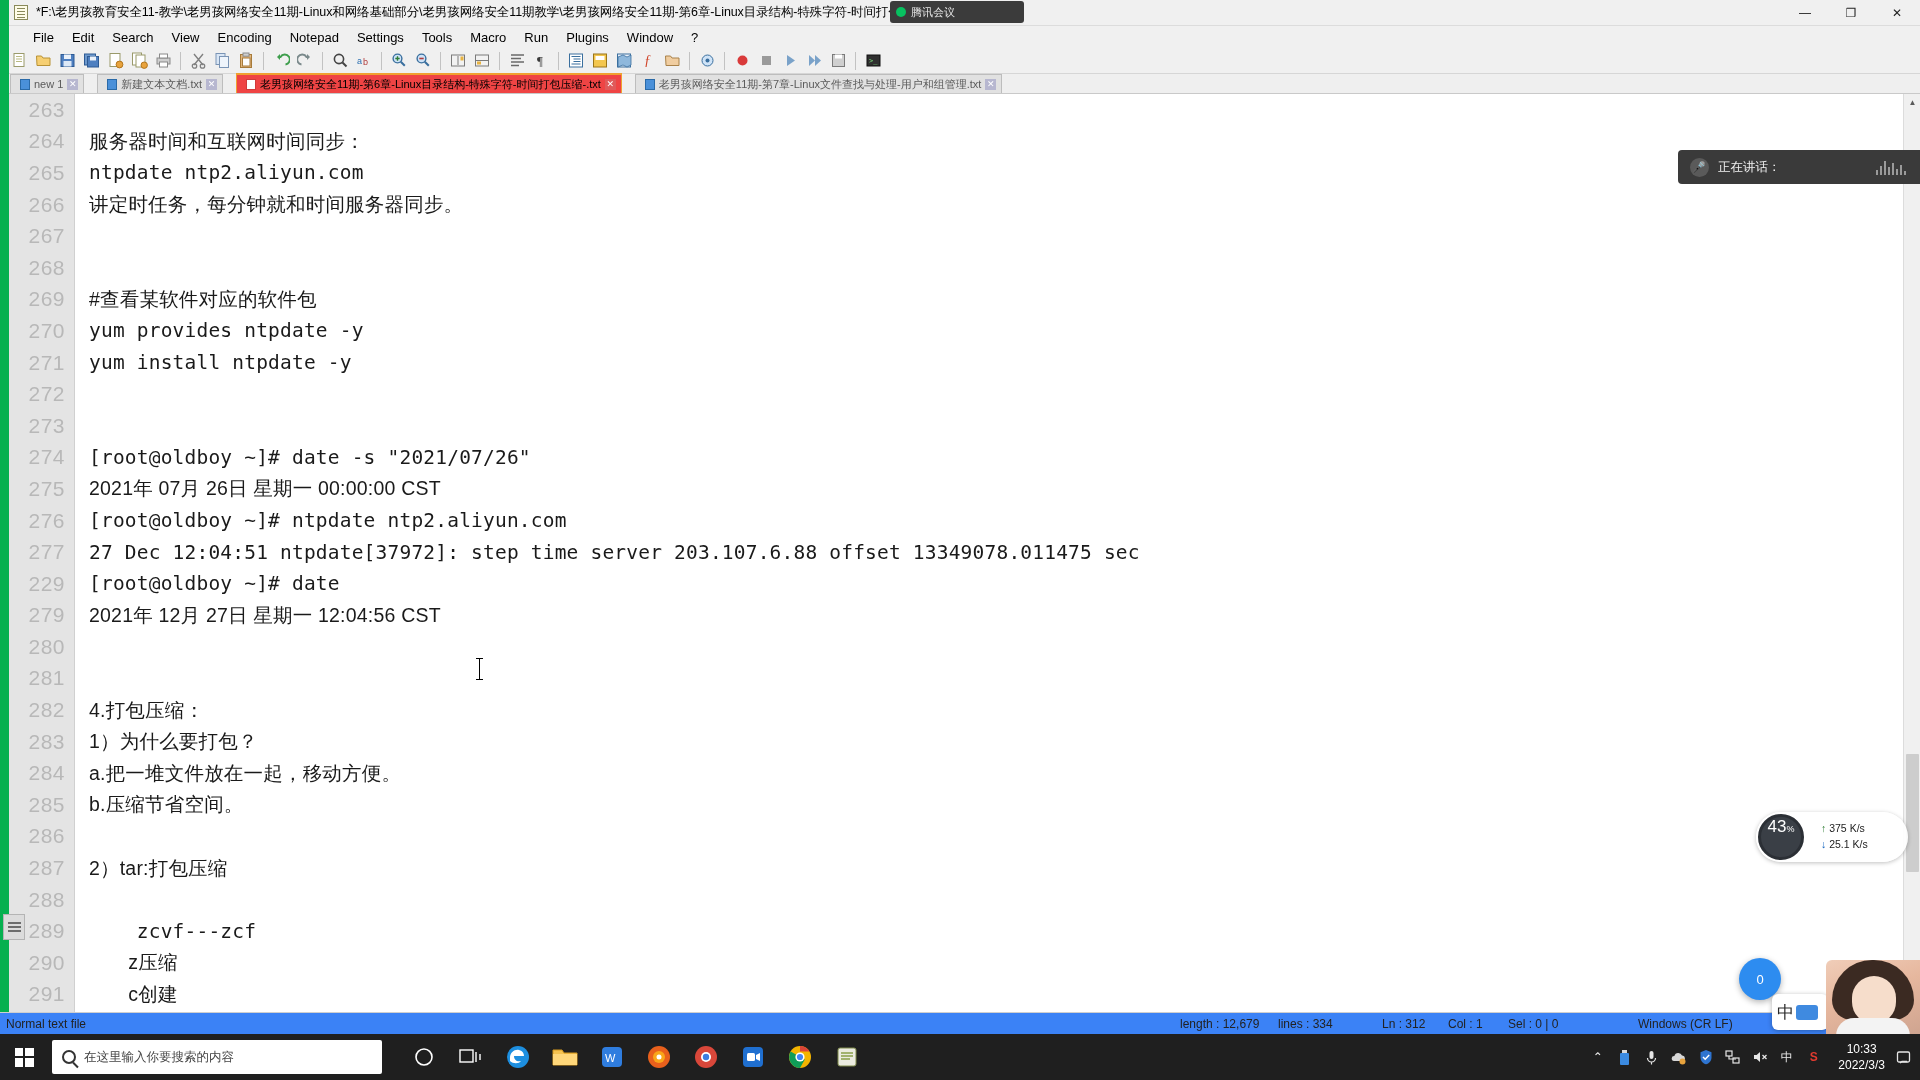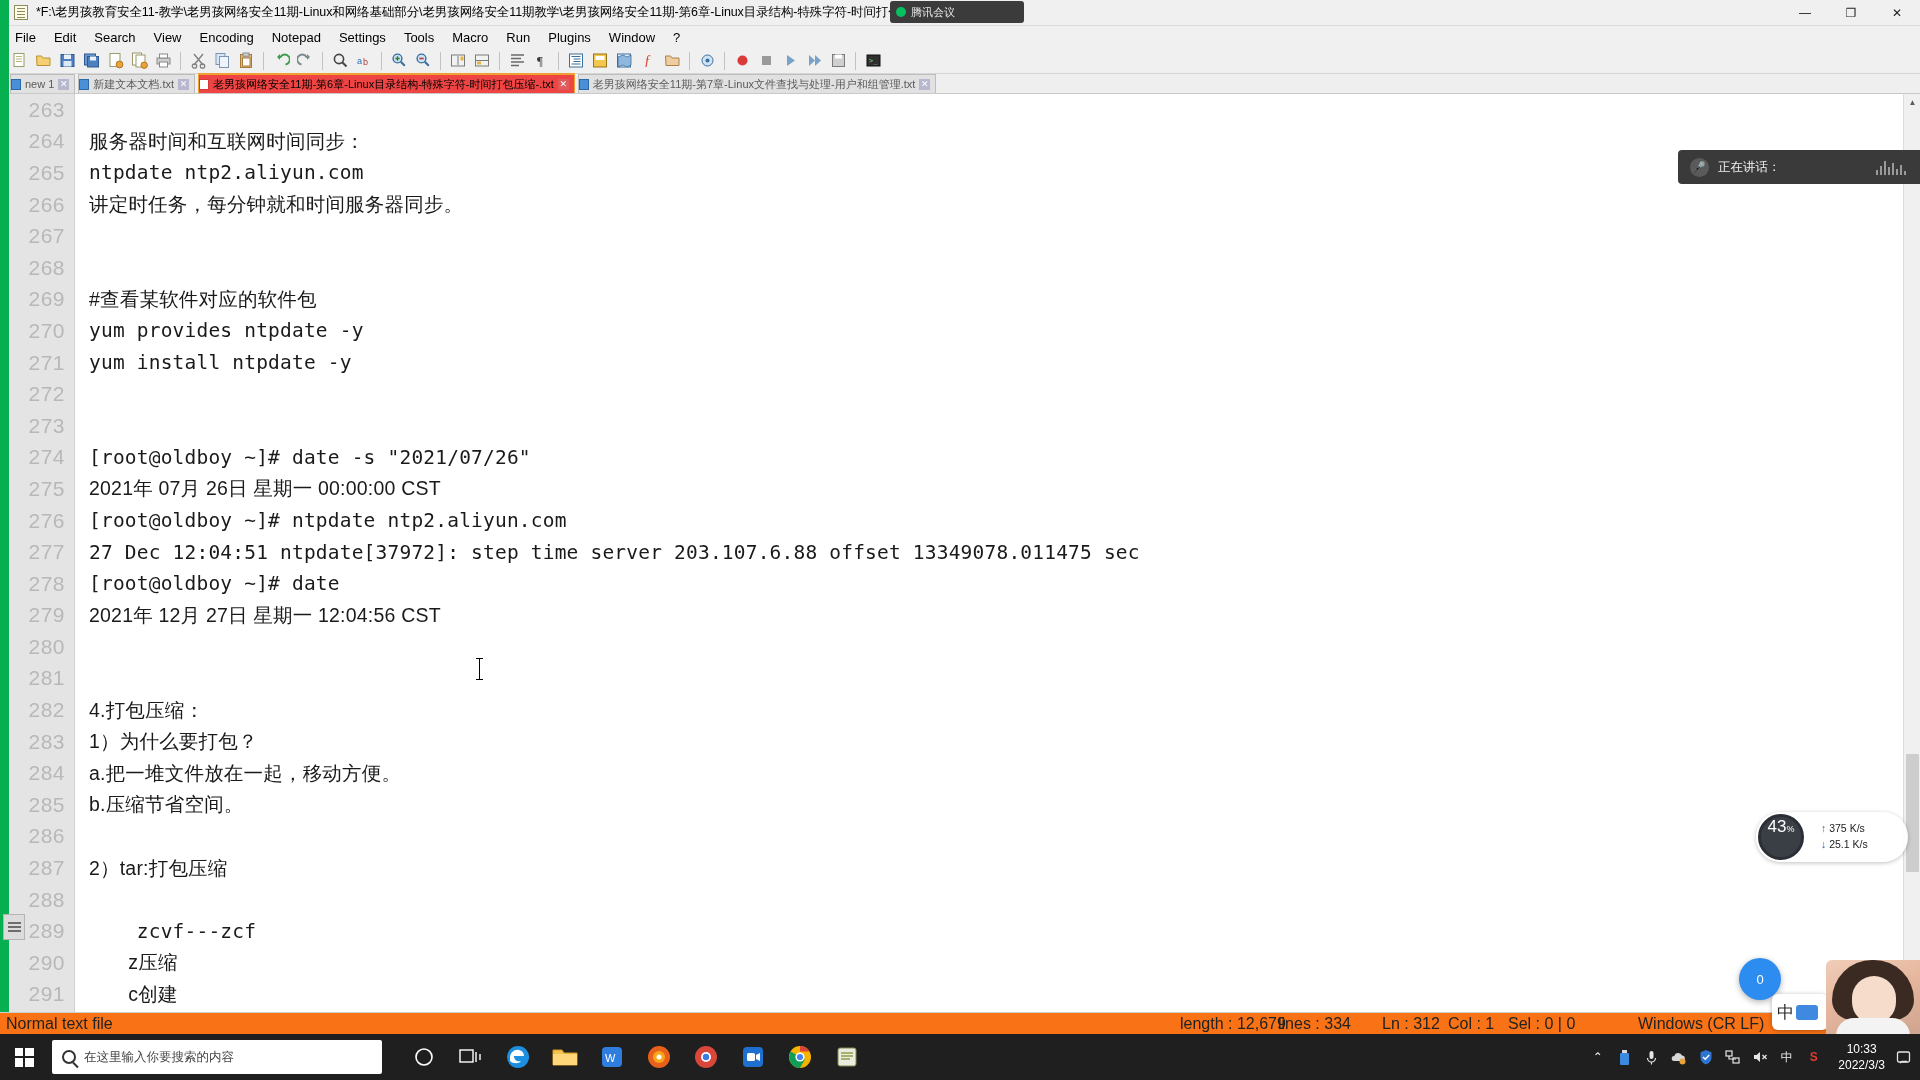--- a/index.html
+++ b/index.html
@@ -39,21 +39,21 @@
   .meeting-pill{
     position:absolute; left:890px; top:1px; width:134px; height:22px;
     background:#3b3b3b; border-radius:3px; display:flex; align-items:center;
     color:#e8e8e8; font-size:11px; gap:5px; padding-left:6px; overflow:hidden;
   }
   .meeting-pill .dot{ width:10px;height:10px;border-radius:50%;background:#07c160; }
 
   
   .menubar{
     position:absolute; left:0; top:26px; width:1920px; height:22px;
-    background:#f0f0f0; display:flex; align-items:center; padding-left:6px;
+    background:#f0f0f0; display:flex; align-items:center; padding-left:24px;
   }
   .menubar .accent{ position:absolute;left:0;top:0;width:9px;height:22px;background:#06b050; }
   .menu-item{
     font-size:13px; color:#000; padding:2px 9px; cursor:default; white-space:nowrap;
   }
 
   
   .toolbar{
     position:absolute; left:0; top:48px; width:1920px; height:26px;
     background:#f0f0f0; display:flex; align-items:center; padding-left:8px; gap:2px;
@@ -69,21 +69,21 @@
 
   
   .tabbar{
     position:absolute; left:0; top:74px; width:1920px; height:20px;
     background:#efefef; display:flex; align-items:flex-end; padding-left:10px;
     border-bottom:1px solid #c9c9c9;
   }
   .tabbar .accent{ position:absolute;left:0;top:0;width:9px;height:20px;background:#06b050; }
   .tab{
     height:19px; display:flex; align-items:center; gap:4px;
-    padding:0 5px 0 0; margin-right:3px;
+    padding:0 5px 0 9px; margin-right:13px;
     background:#e1e1e1; border:1px solid #bdbdbd; border-bottom:none;
     font-size:11px; color:#5a5a5a; white-space:nowrap; position:relative;
   }
   .tab .tab-ico{ width:10px;height:11px;border:1px solid #7b7b7b;background:#fff; flex:none;}
   .tab .tab-ico.blue{ background:#4a90d9; border-color:#2a6aa8; }
   .tab .tab-ico.red{ background:#fff; border-color:#d03b3b; }
   .tab .tab-ico.red:after{
     content:""; position:absolute; }
   .tab .tab-x{
     width:11px;height:11px; display:flex;align-items:center;justify-content:center;
@@ -156,22 +156,22 @@
   .docmap{
     position:absolute; left:3px; top:820px; width:22px; height:26px;
     background:#dcdcdc; border:1px solid #b4b4b4; display:flex; flex-direction:column;
     align-items:center; justify-content:center; gap:2px;
   }
   .docmap i{ display:block; width:13px; height:2px; background:#6d6d6d; }
 
   
   .statusbar{
     position:absolute; left:0; bottom:46px; width:1920px; height:22px;
-    background:#f97316; border-top:1px solid #cfcfcf;
-    display:flex; align-items:center; font-size:16px; color:#222;
+    background:#3b82f6; border-top:1px solid #cfcfcf;
+    display:flex; align-items:center; font-size:12px; color:#222;
   }
   .sb-left{ padding-left:6px; }
   .sb-cell{ position:absolute; white-space:nowrap; }
 
   
   .taskbar{
     position:absolute; left:0; bottom:0; width:1920px; height:46px;
     background:#1f1f1f; display:flex; align-items:center;
   }
   .start{
@@ -602,21 +602,21 @@
         </div>
         <div class="line">
           <div class="lnum">276</div>
           <div class="ltext">[root@oldboy ~]# ntpdate ntp2.aliyun.com</div>
         </div>
         <div class="line">
           <div class="lnum">277</div>
           <div class="ltext">27 Dec 12:04:51 ntpdate[37972]: step time server 203.107.6.88 offset 13349078.011475 sec</div>
         </div>
         <div class="line">
-          <div class="lnum">278</div>
+          <div class="lnum">229</div>
           <div class="ltext">[root@oldboy ~]# date</div>
         </div>
         <div class="line">
           <div class="lnum">279</div>
           <div class="ltext cjk">2021年 12月 27日 星期一 12:04:56 CST</div>
         </div>
         <div class="line">
           <div class="lnum">280</div>
           <div class="ltext"></div>
         </div>

